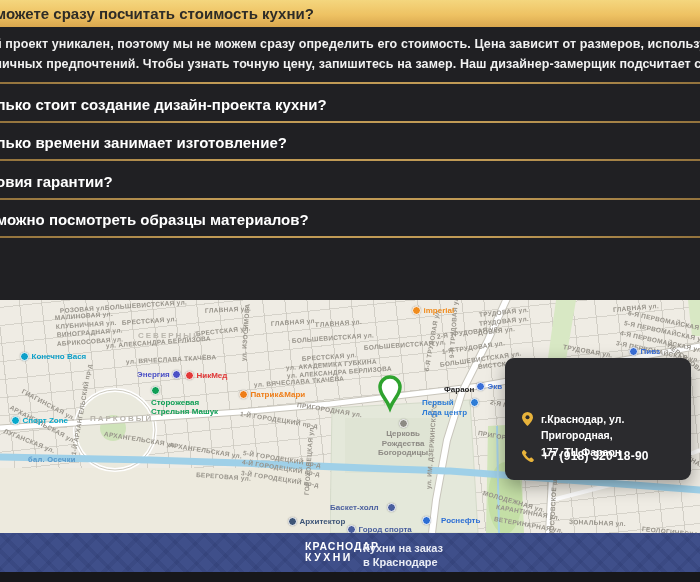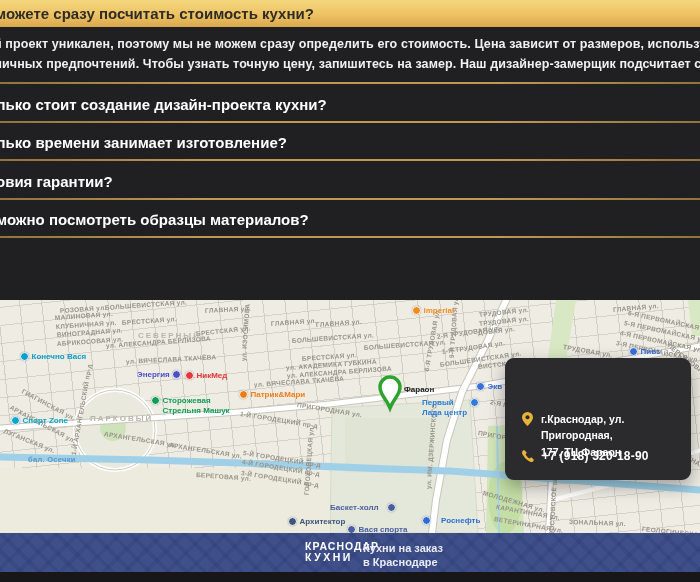--- a/index.html
+++ b/index.html
@@ -204,21 +204,21 @@
           <span>Энергия</span>
         </span>
         <span class="poi-ic" style="background: rgb(75, 80, 198);"></span>
       </div>
       <div class="poi" style="left: 185px; top: 71px; color: rgb(226, 56, 56);">
         <span class="poi-ic" style="background: rgb(226, 56, 56);"></span>
         <span class="poi-lines">
           <span>НикМед</span>
         </span>
       </div>
-      <div class="poi" style="left: 151px; top: 96px; color: rgb(15, 158, 85);">
+      <div class="poi" style="left: 151px; top: 86px; color: rgb(15, 158, 85); flex-direction: column;">
         <span class="poi-ic" style="background: rgb(15, 158, 85);"></span>
         <span class="poi-lines">
           <span>Сторожевая</span>
           <span>Стрельня Машук</span>
         </span>
       </div>
       <div class="poi" style="left: 239px; top: 90px; color: rgb(238, 125, 24);">
         <span class="poi-ic" style="background: rgb(238, 125, 24);"></span>
         <span class="poi-lines">
           <span>Патрик&amp;Мари</span>
@@ -235,21 +235,21 @@
         <span class="poi-lines">
           <span>Пивз</span>
         </span>
       </div>
       <div class="poi" style="left: 476px; top: 82px; color: rgb(58, 111, 216);">
         <span class="poi-ic" style="background: rgb(58, 111, 216);"></span>
         <span class="poi-lines">
           <span>Экв</span>
         </span>
       </div>
-      <div class="poi" style="left: 404px; top: 85px; color: rgb(34, 34, 34);">
+      <div class="poi" style="left: 404px; top: 85px; color: rgb(34, 34, 34); padding-left: 40px;">
         <span class="poi-lines">
           <span>Фараон</span>
         </span>
       </div>
       <div class="poi" style="left: 422px; top: 98px; color: rgb(46, 124, 214);">
         <span class="poi-lines">
           <span>Первый</span>
           <span>Лада центр</span>
         </span>
         <span class="poi-ic" style="background: rgb(46, 124, 214);"></span>
@@ -268,27 +268,35 @@
       </div>
       <div class="poi" style="left: 288px; top: 217px; color: rgb(62, 85, 119);">
         <span class="poi-ic" style="background: rgb(62, 85, 119);"></span>
         <span class="poi-lines">
           <span>Архитектор</span>
         </span>
       </div>
       <div class="poi" style="left: 347px; top: 225px; color: rgb(74, 95, 158);">
         <span class="poi-ic" style="background: rgb(74, 95, 158);"></span>
         <span class="poi-lines">
-          <span>Вася спорта</span>
+          <span>Город спорта</span>
         </span>
       </div>
       <div class="poi" style="left: 422px; top: 216px; color: rgb(45, 110, 212); gap: 10px;">
         <span class="poi-ic" style="background: rgb(45, 110, 212);"></span>
         <span class="poi-lines">
           <span>Роснефть</span>
+        </span>
+      </div>
+      <div class="poi top" style="left: 378px; top: 119px; color: rgb(141, 138, 132); text-align: center;">
+        <span class="poi-ic" style="background: rgb(141, 138, 132);"></span>
+        <span class="poi-lines">
+          <span>Церковь</span>
+          <span>Рождества</span>
+          <span>Богородицы</span>
         </span>
       </div>
     </div>
 </div>
 
 <div class="card">
 
   <div class="card-row row-addr">
     <svg class="card-ic" width="11" height="14" viewBox="0 0 11 14">
       <path d="M5.5,0 A5.5,5.5 0 0 1 11,5.5 C11,9 5.5,14 5.5,14 C5.5,14 0,9 0,5.5 A5.5,5.5 0 0 1 5.5,0 Z" fill="#e8b33b"></path>

